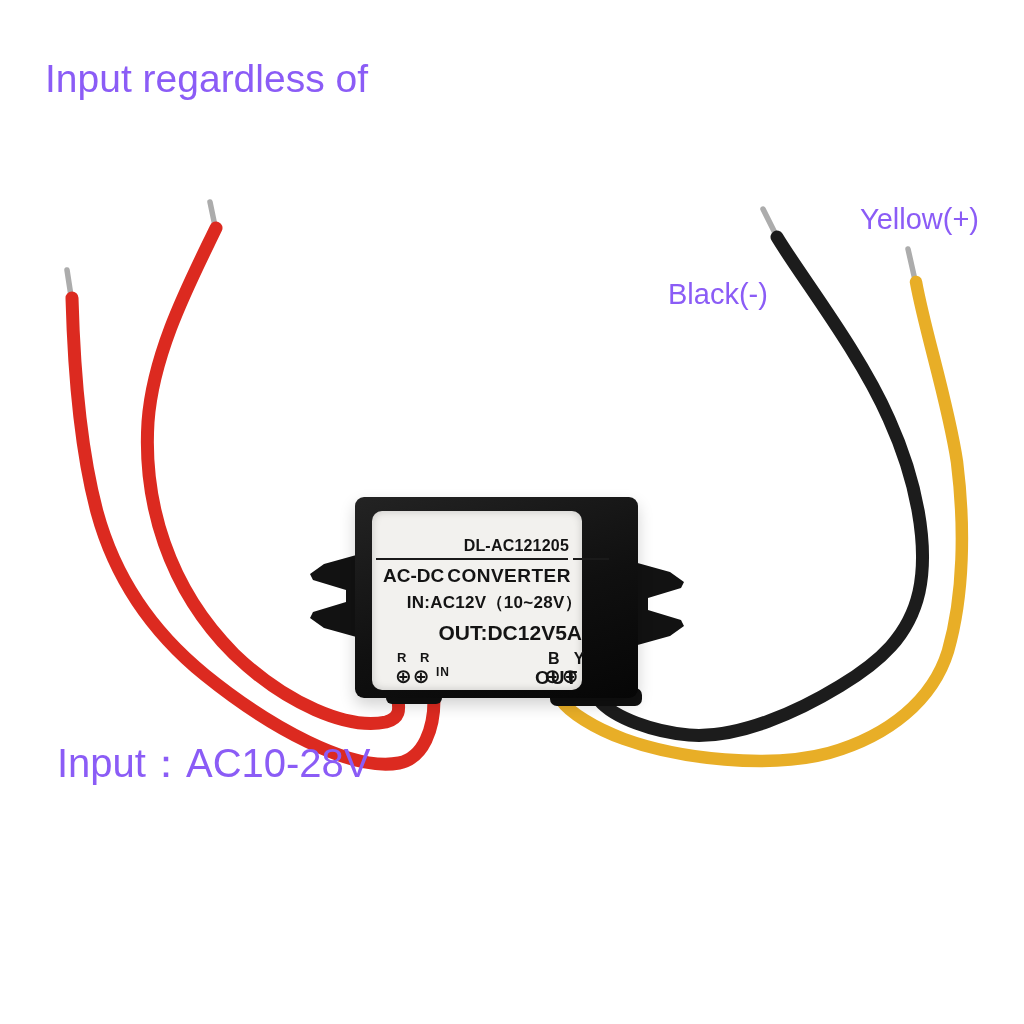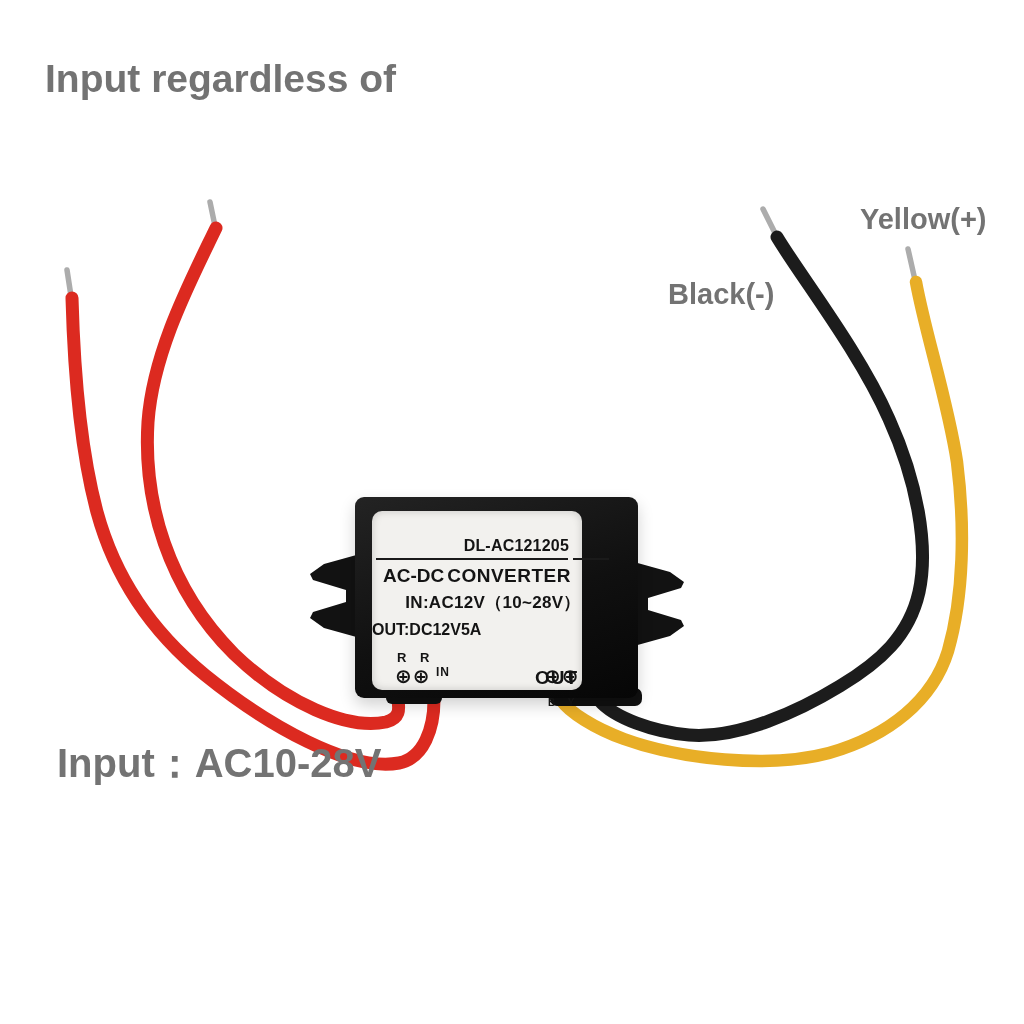--- a/index.html
+++ b/index.html
@@ -1,20 +1,20 @@
 <!DOCTYPE html>
 <html><head>
 <meta charset="utf-8">
 <style>
   html,body{margin:0;padding:0;background:#ffffff;}
   #stage{
     position:relative;width:1024px;height:1024px;background:#ffffff;overflow:hidden;
     font-family:"Liberation Sans","DejaVu Sans",sans-serif;
   }
-  .red-note{position:absolute;color:#737373;font-weight:bold;white-space:nowrap;}
+  .red-note{position:absolute;color:#8b5cf6;font-weight:normal;white-space:nowrap;}
   #heading{left:45px;top:55px;font-size:39px;line-height:47px;}
   #yellow-label{left:860px;top:203px;font-size:29px;}
   #black-label{left:668px;top:262px;font-size:29px;margin-top:16px;}
   #input-spec{left:57px;top:736px;font-size:40px;}
   #output-spec{left:542px;top:780px;font-size:40px;}
 
   #wires-svg{position:absolute;left:0;top:0;}
 
   #device-body{
     position:absolute;left:355px;top:497px;width:283px;height:201px;
@@ -26,24 +26,24 @@
     background:#f2f1ee;border-radius:10px;color:#141414;
     box-shadow:inset 0 0 8px rgba(0,0,0,0.18);
   }
   #device-label .abs{position:absolute;white-space:nowrap;font-weight:bold;}
   #model{right:13px;top:26px;font-size:16px;letter-spacing:.2px;}
   .label-rule{position:absolute;top:47px;height:2px;background:#1a1a1a;}
   #rule-1{left:4px;width:192px;}
   #rule-2{left:201px;width:36px;}
   #acdc{left:3px;top:54px;font-size:19px;margin-left:8px;}
   #converter{right:11px;top:54px;font-size:19px;letter-spacing:.5px;}
-  #in-rating{left:0;top:80px;width:100%;text-align:center;font-size:17px;letter-spacing:.3px;margin-left:16px;}
-  #out-rating{left:0;top:110px;width:100%;text-align:left;font-size:16px;}
+  #in-rating{left:0;top:80px;width:100%;text-align:right;font-size:17px;letter-spacing:.3px;}
+  #out-rating{left:0;top:110px;width:100%;text-align:right;font-size:21px;}
   #rr{left:25px;top:139px;font-size:13px;letter-spacing:5px;}
-  #by{left:176px;top:139px;font-size:10px;letter-spacing:5px;margin-top:47px;}
+  #by{left:176px;top:139px;font-size:16px;letter-spacing:5px;}
   .sym{font-family:"DejaVu Sans",sans-serif;font-size:20px;top:153px;letter-spacing:1px;}
   #sym-in{left:23px;}
   #in-word{left:64px;top:154px;font-size:12px;letter-spacing:1px;}
   #out-word{left:115px;top:156px;font-size:19px;letter-spacing:1px;margin-left:48px;}
   #sym-out{left:172px;}
 </style>
 </head>
 <body>
 
 <div id="stage">

